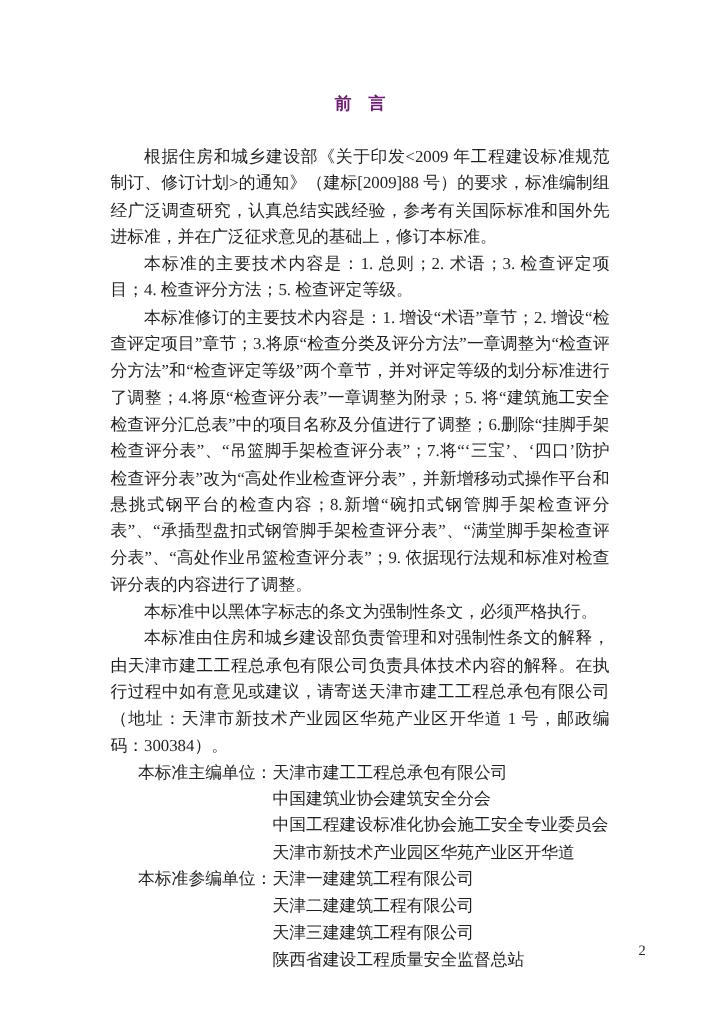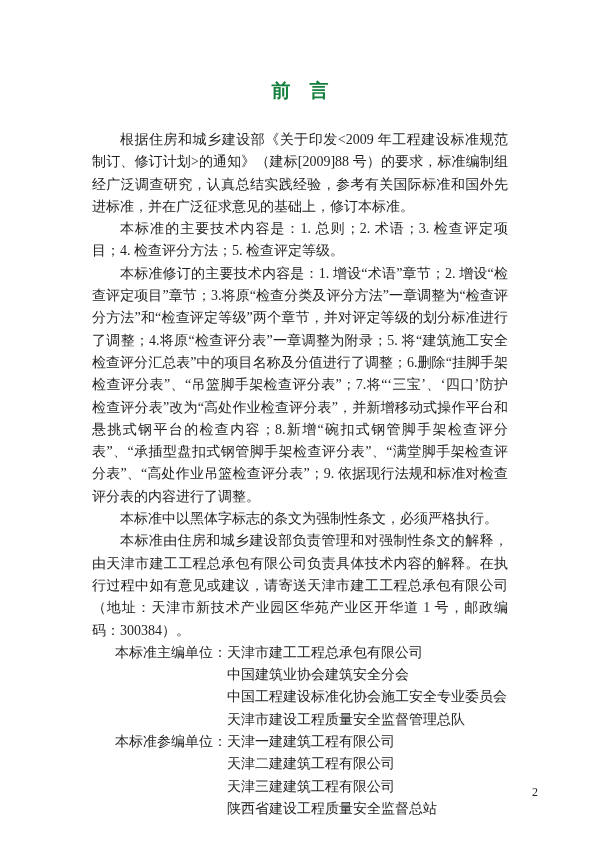--- a/index.html
+++ b/index.html
@@ -10,24 +10,24 @@
     margin: 0 auto;
     background: #ffffff;
     box-sizing: border-box;
     padding: 78px 92px 0 92px;
     font-family: "Liberation Serif", "DejaVu Serif", serif;
     color: #1f1f1f;
     overflow: hidden;
   }
   .title {
     margin: 0 0 25px 0;
-    font-size: 19px;
+    font-size: 14px;
     font-weight: bold;
     text-align: center;
-    color: #15803d;
+    color: #701a75;
   }
   .body-text { font-size: 14px; line-height: 22.3px; }
   .para {
     margin: 0;
     text-align: justify;
     text-indent: 2em;
     word-break: break-all;
   }
   .unit-row { display: flex; align-items: center; }
   .unit-label {
@@ -65,21 +65,21 @@
       <div class="unit-list">
         <div class="unit">天津市建工工程总承包有限公司</div>
       </div>
     </div>
 
     <div class="unit-row">
       <span class="unit-label">本标准参编单位：</span>
       <div class="unit-list">
         <div class="unit">中国建筑业协会建筑安全分会</div>
         <div class="unit">中国工程建设标准化协会施工安全专业委员会</div>
-        <div class="unit">天津市建设工程质量安全监督管理总队</div>
+        <div class="unit">天津市新技术产业园区华苑产业区开华道</div>
         <div class="unit">天津一建建筑工程有限公司</div>
         <div class="unit">天津二建建筑工程有限公司</div>
         <div class="unit">天津三建建筑工程有限公司</div>
         <div class="unit">陕西省建设工程质量安全监督总站</div>
       </div>
     </div>
 
   </div>
 
   <div class="page-number">2</div>

